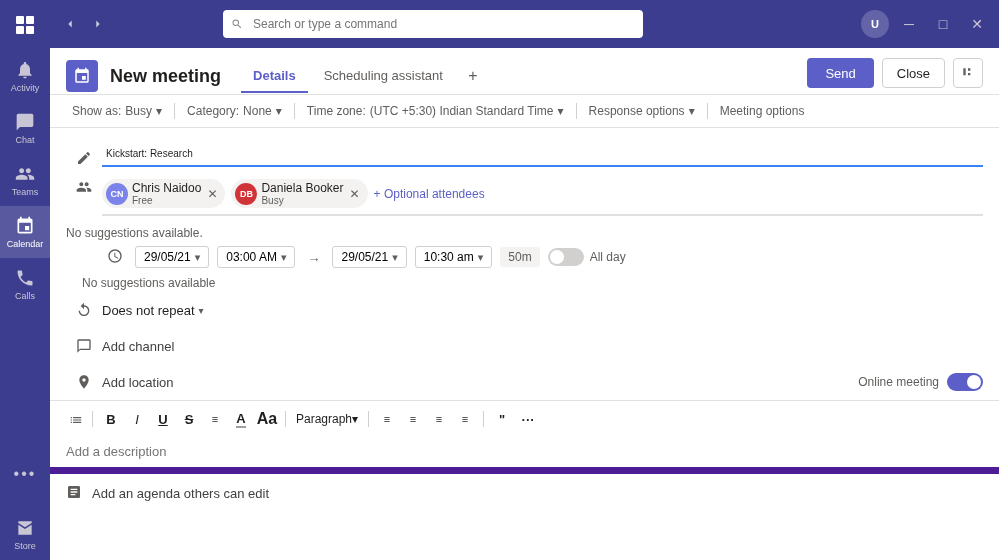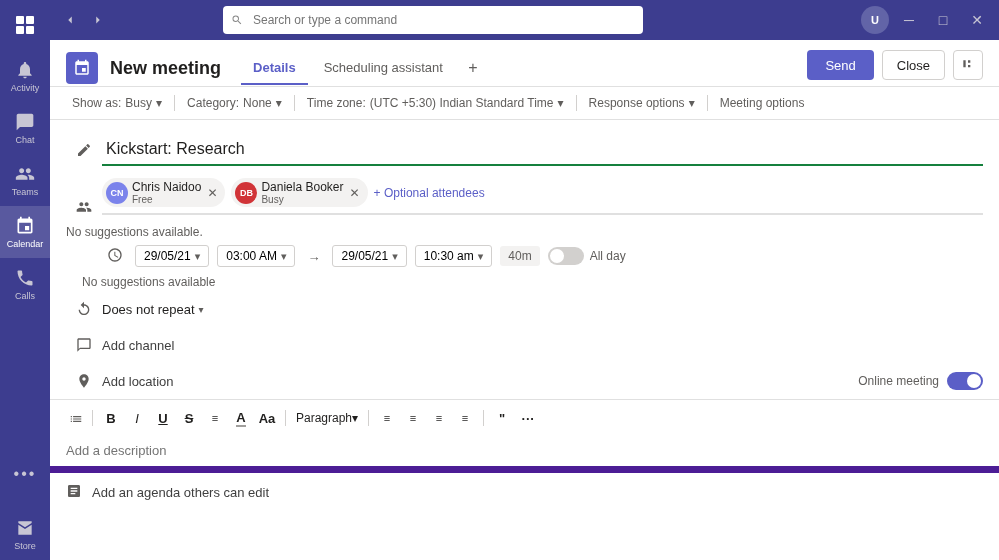--- a/index.html
+++ b/index.html
@@ -55,21 +55,21 @@
     
     .main {
       flex: 1;
       display: flex;
       flex-direction: column;
       background: #fff;
     }
 
     
     .topbar {
-      height: 40px;
+      height: 48px;
       background: #3d3d8f;
       display: flex;
       align-items: center;
       padding: 0 8px;
       gap: 8px;
     }
     .topbar-nav {
       display: flex;
       gap: 4px;
     }
@@ -293,23 +293,23 @@
       flex-shrink: 0;
     }
     .form-row-content {
       flex: 1;
     }
 
     
     .title-input {
       width: 100%;
       border: none;
-      border-bottom: 2px solid #15803d;
+      border-bottom: 2px solid #3b82f6;
       outline: none;
-      font-size: 16px;
+      font-size: 10px;
       padding: 6px 4px;
       color: #201f1e;
       background: transparent;
     }
 
     
     .attendees-row {
       display: flex;
       align-items: center;
       gap: 6px;
@@ -671,21 +671,21 @@
         <div class="form-row-icon">
           <svg width="16" height="16" viewBox="0 0 24 24" fill="#605e5c">
               <path d="M3 17.25V21h3.75L17.81 9.94l-3.75-3.75L3 17.25zM20.71 7.04c.39-.39.39-1.02 0-1.41l-2.34-2.34c-.39-.39-1.02-.39-1.41 0l-1.83 1.83 3.75 3.75 1.83-1.83z"></path>
             </svg>
         </div>
         <div class="form-row-content">
           <input class="title-input" type="text" value="Kickstart: Research" style="">
         </div>
       </div>
 
-      <div class="form-row" style="align-items:flex-end;">
+      <div class="form-row" style="align-items:flex-start;">
         <div class="form-row-icon" style="padding-top:0;">
           <svg width="16" height="16" viewBox="0 0 24 24" fill="#605e5c">
               <path d="M16 11c1.66 0 2.99-1.34 2.99-3S17.66 5 16 5c-1.66 0-3 1.34-3 3s1.34 3 3 3zm-8 0c1.66 0 2.99-1.34 2.99-3S9.66 5 8 5C6.34 5 5 6.34 5 8s1.34 3 3 3zm0 2c-2.33 0-7 1.17-7 3.5V19h14v-2.5c0-2.33-4.67-3.5-7-3.5zm8 0c-.29 0-.62.02-.97.05 1.16.84 1.97 1.97 1.97 3.45V19h6v-2.5c0-2.33-4.67-3.5-7-3.5z"></path>
             </svg>
         </div>
         <div class="form-row-content">
           <div class="attendees-row">
             <div class="attendee-chip">
               <div class="attendee-avatar" style="background:#7b83eb;">CN</div>
               <div>
@@ -725,21 +725,21 @@
         </div>
         <span class="arrow-icon">→</span>
         <div class="time-selector">
           <span>29/05/21</span>
           <span class="time-arrow">▾</span>
         </div>
         <div class="time-selector">
           <span>10:30 am</span>
           <span class="time-arrow">▾</span>
         </div>
-        <div class="duration-badge">40m</div>
+        <div class="duration-badge">50m</div>
         <div class="allday-toggle">
           <div class="toggle-switch off">
             <div class="toggle-knob"></div>
           </div>
           <span>All day</span>
         </div>
       </div>
 
       <div class="no-suggestions">No suggestions available</div>
 
@@ -796,21 +796,21 @@
           </div>
           <div style="width:1px;height:16px;background:#d2d0ce;margin:0 4px;"></div>
           <button class="desc-tool">B</button>
           <button class="desc-tool italic">I</button>
           <button class="desc-tool underline">U</button>
           <button class="desc-tool strike">S</button>
           <button class="desc-tool" style="font-size:11px;">≡</button>
           <button class="desc-tool">
             <span style="border-bottom:2px solid #a19f9d;">A</span>
           </button>
-          <button class="desc-tool" style="font-size:13px;">Aa</button>
+          <button class="desc-tool" style="font-size:16px;">Aa</button>
           <div style="width:1px;height:16px;background:#d2d0ce;margin:0 4px;"></div>
           <button class="desc-tool" style="width:auto; padding:0 4px; font-size:12px; font-weight:normal;">
             <span>Paragraph</span> ▾
           </button>
           <div style="width:1px;height:16px;background:#d2d0ce;margin:0 4px;"></div>
           <button class="desc-tool" style="font-size:11px;">≡</button>
           <button class="desc-tool" style="font-size:11px;">≡</button>
           <button class="desc-tool" style="font-size:11px;">≡</button>
           <button class="desc-tool" style="font-size:11px;">≡</button>
           <div style="width:1px;height:16px;background:#d2d0ce;margin:0 4px;"></div>

